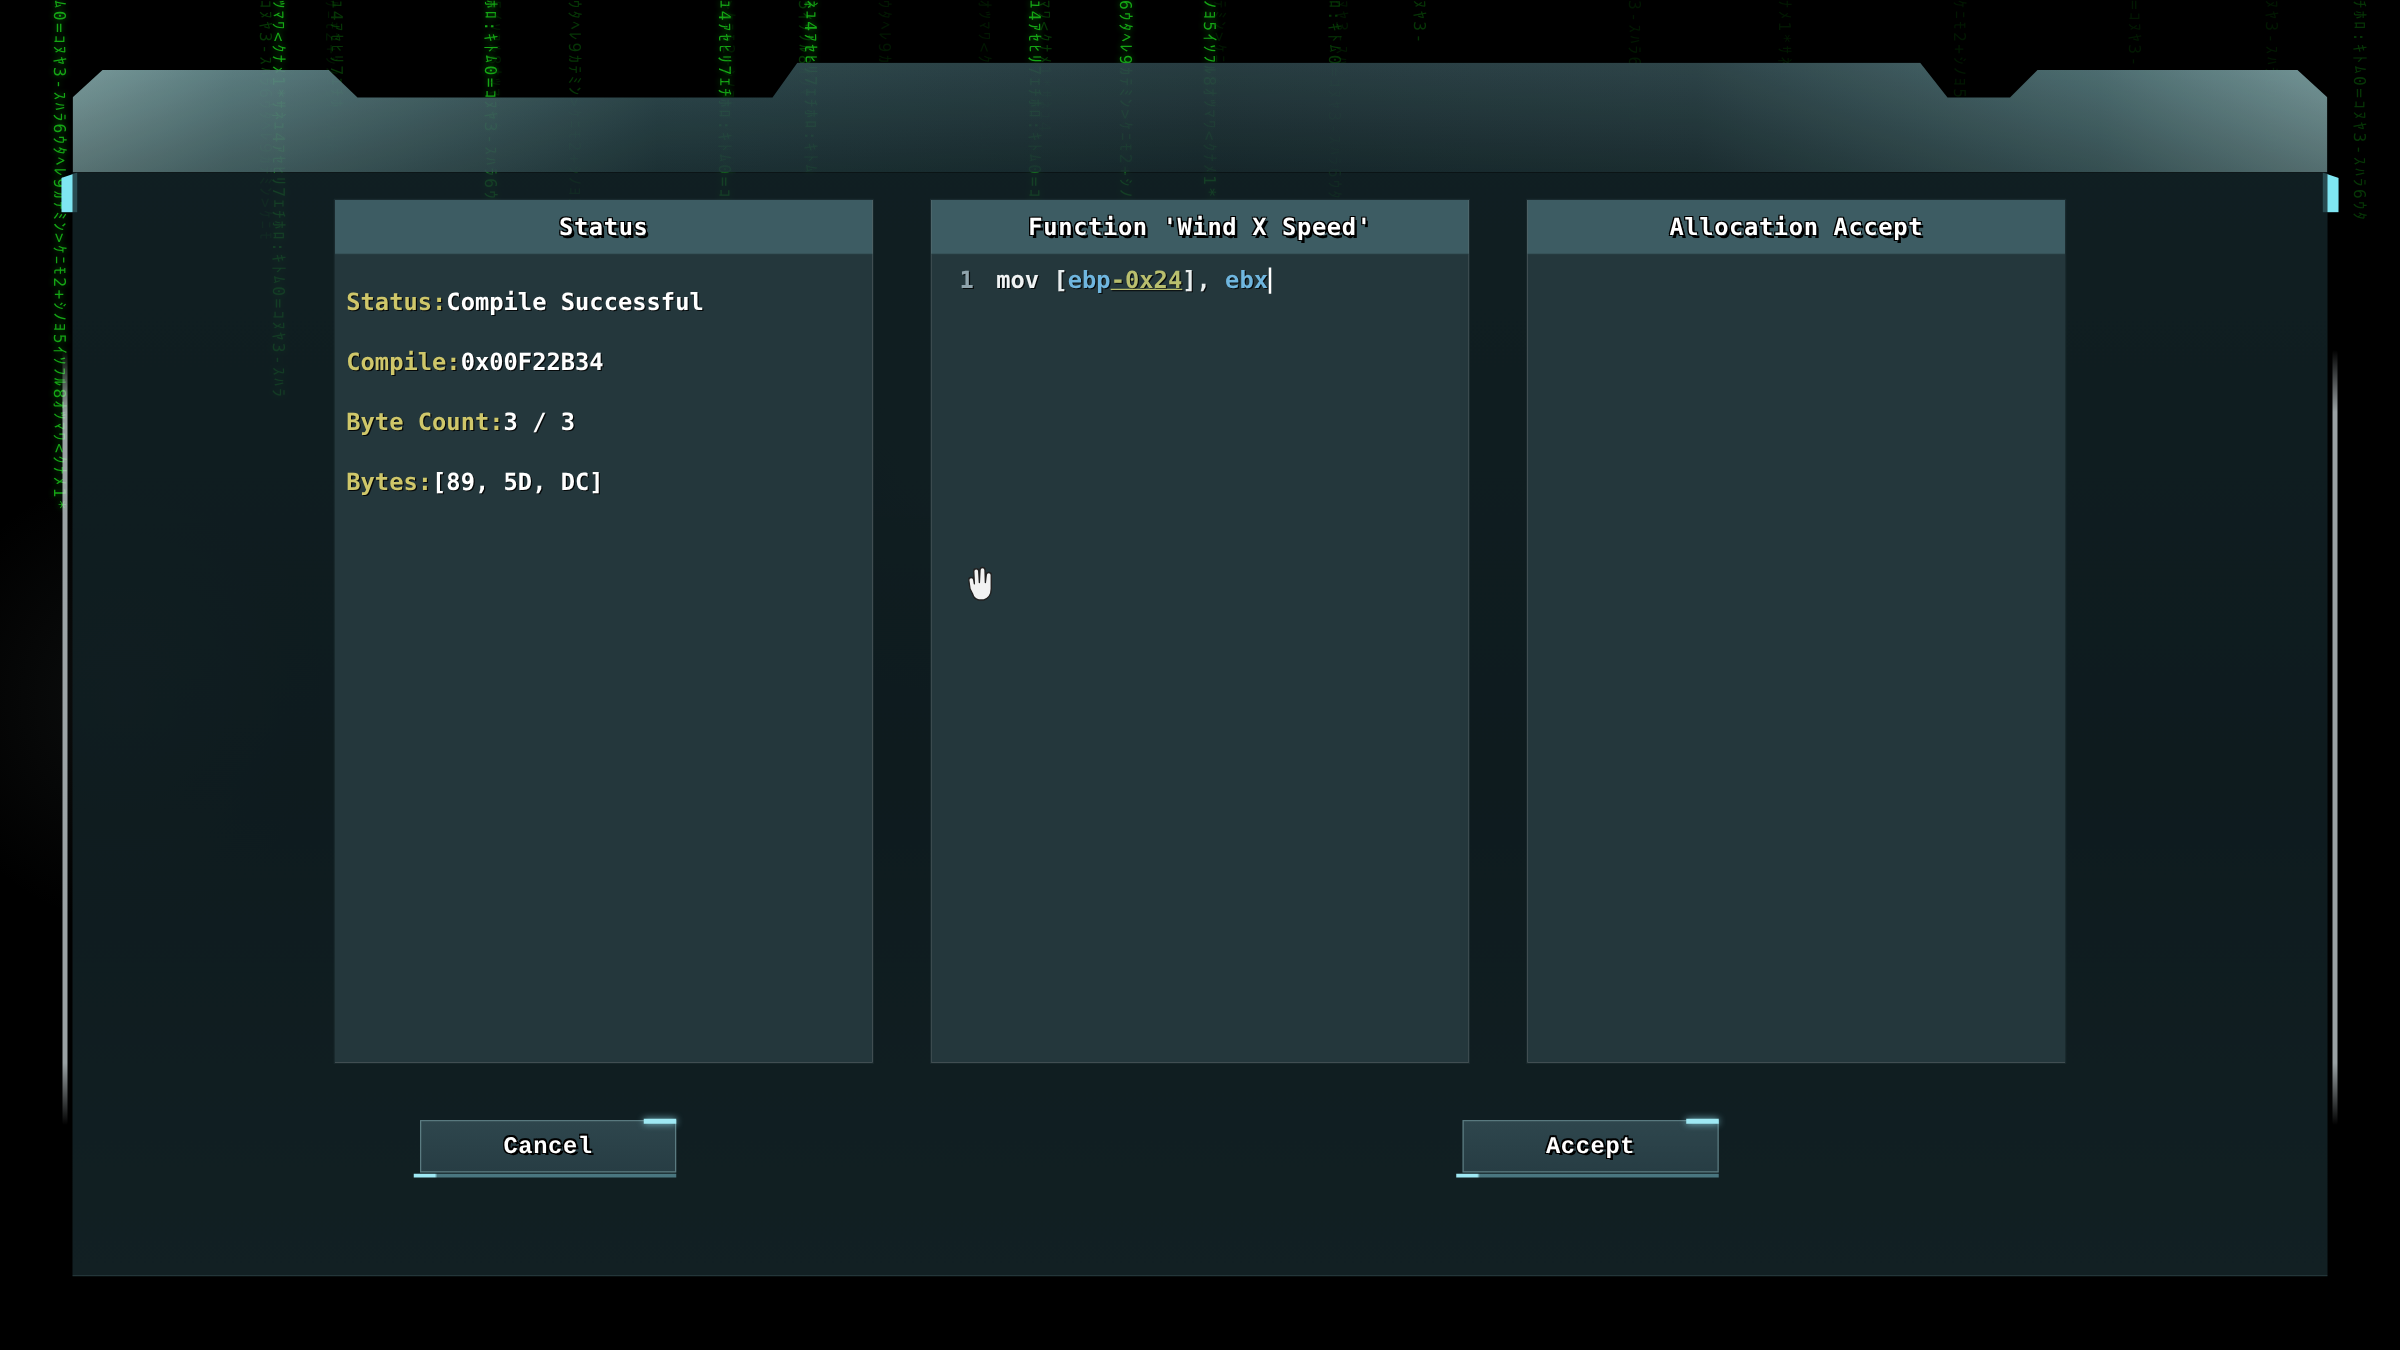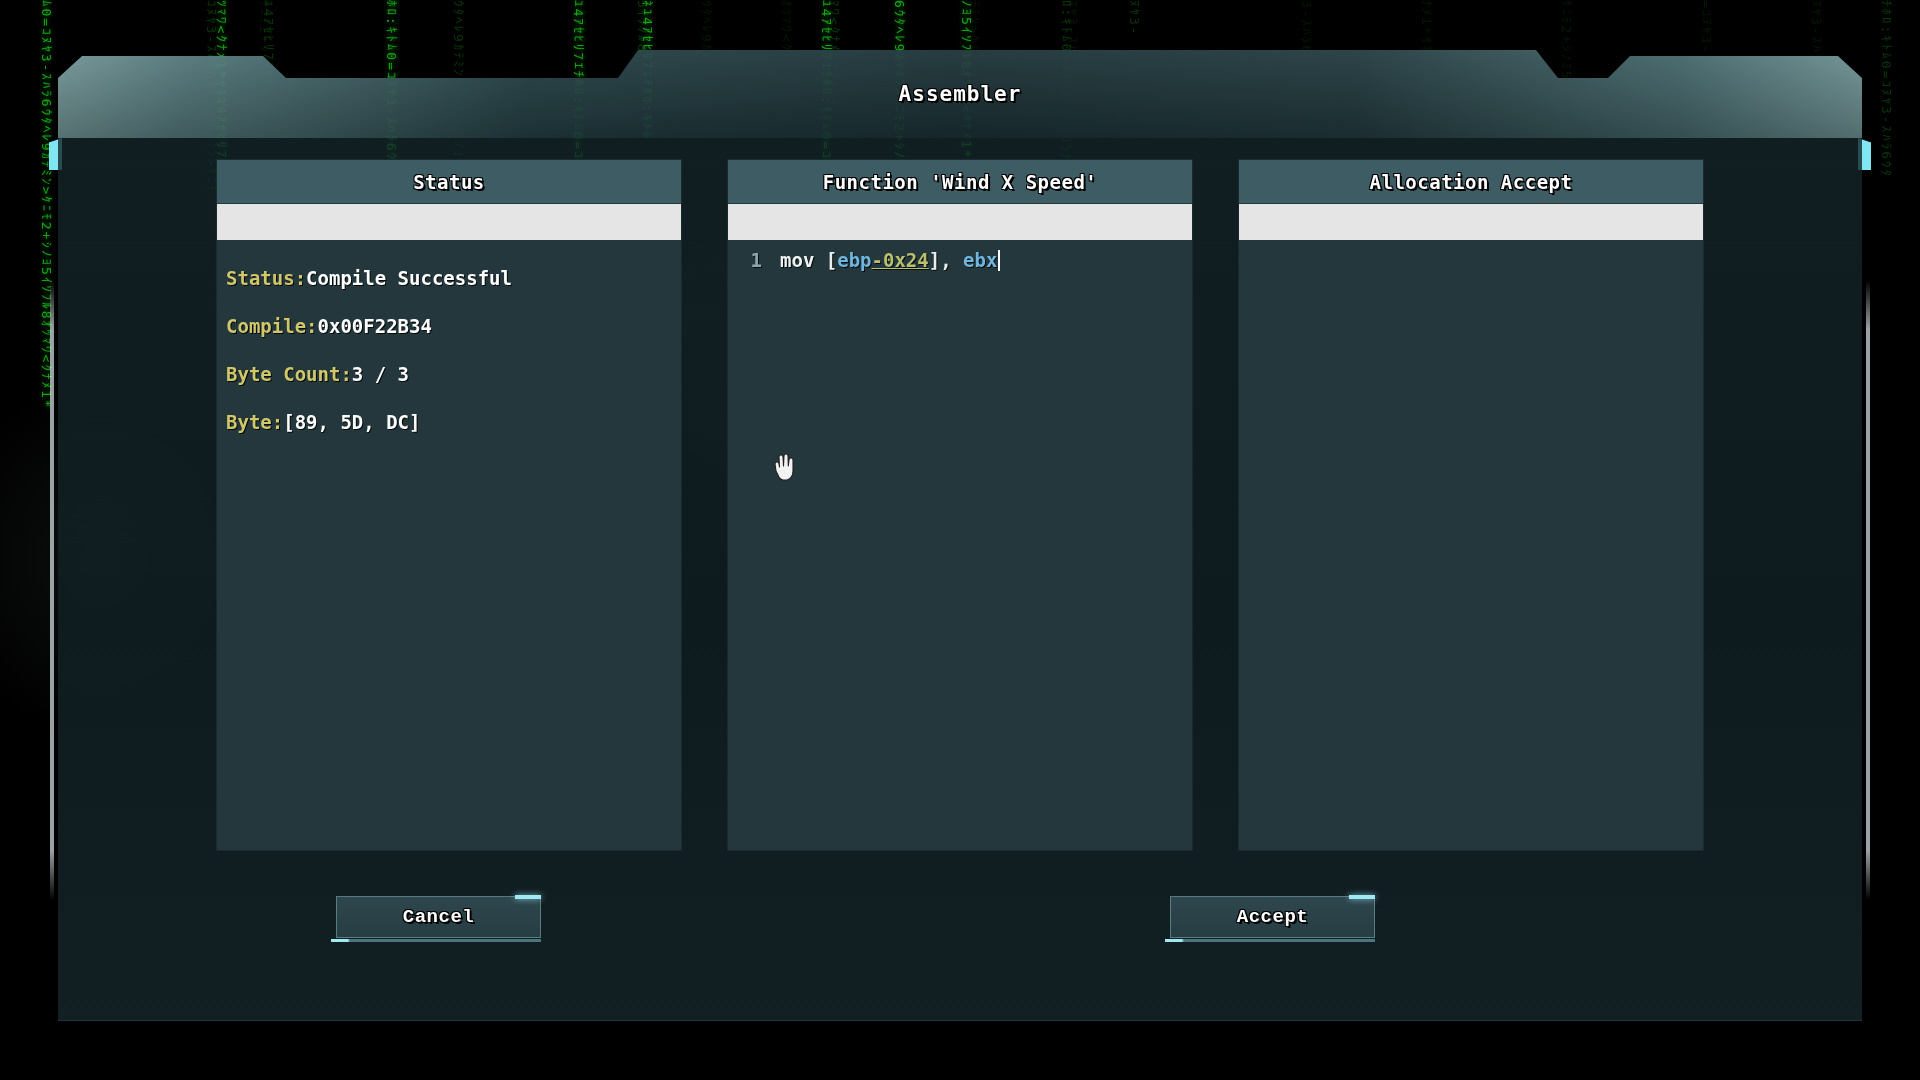--- a/index.html
+++ b/index.html
@@ -112,26 +112,25 @@
   
   .panels {
     position:absolute;
     left:0; top:110px;
     width:100%; height:690px;
     display:flex;
     justify-content:center;
     gap:47px;
   }
   .panel {
-    width:464px;
+    width:430px;
     display:flex;
     flex-direction:column;
-    background:#e5e5e5;
+    background:#a3a3a3;
     box-shadow:0 0 0 1px rgba(120,160,165,.10);
-    gap:36px;
   }
   .panel-header {
     height:44px;
     background:#3d5c63;
     display:flex; align-items:center; justify-content:center;
     border-bottom:1px solid rgba(10,20,22,.45);
   }
   .panel-header span {
     font-family:"DejaVu Sans Mono", monospace;
     font-size:19px; font-weight:bold;
@@ -278,40 +277,39 @@
     <div class="smoke" style="left:-60px;top:380px;width:320px;height:360px;"></div>
     <div class="smoke" style="left:560px;top:180px;width:420px;height:380px;opacity:.55;"></div>
     <div class="smoke" style="left:760px;top:330px;width:320px;height:300px;opacity:.5;"></div>
   </div>
 
 <div id="dialog">
 
   <div class="titlebar">
     <div class="titlebar-sheen"></div>
   </div>
-  <div class="title-text">Assembler</div>
 
   <div class="edge-tab left"></div>
   <div class="edge-tab right"></div>
   <div class="rail left"></div>
   <div class="rail right"></div>
 
   <div class="dialog-body"></div>
 
   <div class="panels">
 
     <div class="panel">
       <div class="panel-header">
         <span>Status</span>
       </div>
       <div class="panel-body" id="status-body">
           <div class="status-row"><span class="status-label">Status:</span><span class="status-value">Compile Successful</span></div>
           <div class="status-row"><span class="status-label">Compile:</span><span class="status-value">0x00F22B34</span></div>
           <div class="status-row"><span class="status-label">Byte Count:</span><span class="status-value">3 / 3</span></div>
-          <div class="status-row"><span class="status-label">Byte:</span><span class="status-value">[89, 5D, DC]</span></div>
+          <div class="status-row"><span class="status-label">Bytes:</span><span class="status-value">[89, 5D, DC]</span></div>
         </div>
     </div>
 
     <div class="panel">
       <div class="panel-header">
         <span>Function 'Wind X Speed'</span>
       </div>
       <div class="panel-body code-area" id="code-body">
           <div class="code-line"><span class="gutter">1</span><span class="tok mnemonic">mov </span><span class="tok punct">[</span><span class="tok reg">ebp</span><span class="tok num">-0x24</span><span class="tok punct">], </span><span class="tok reg">ebx</span><span class="caret"></span></div>
         </div>

